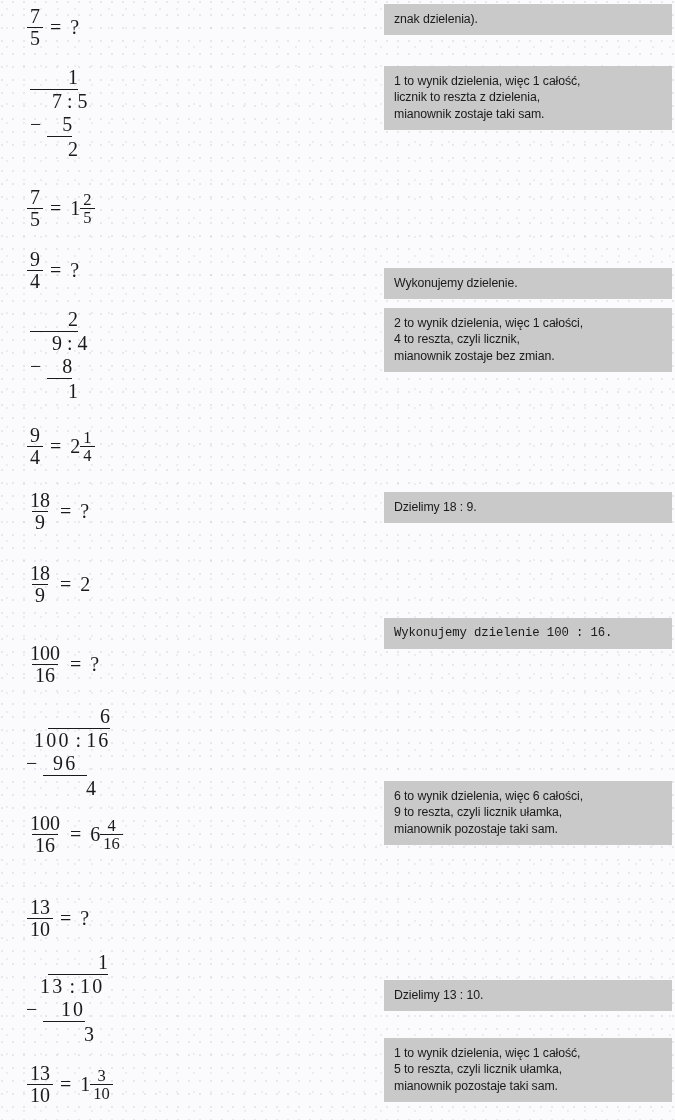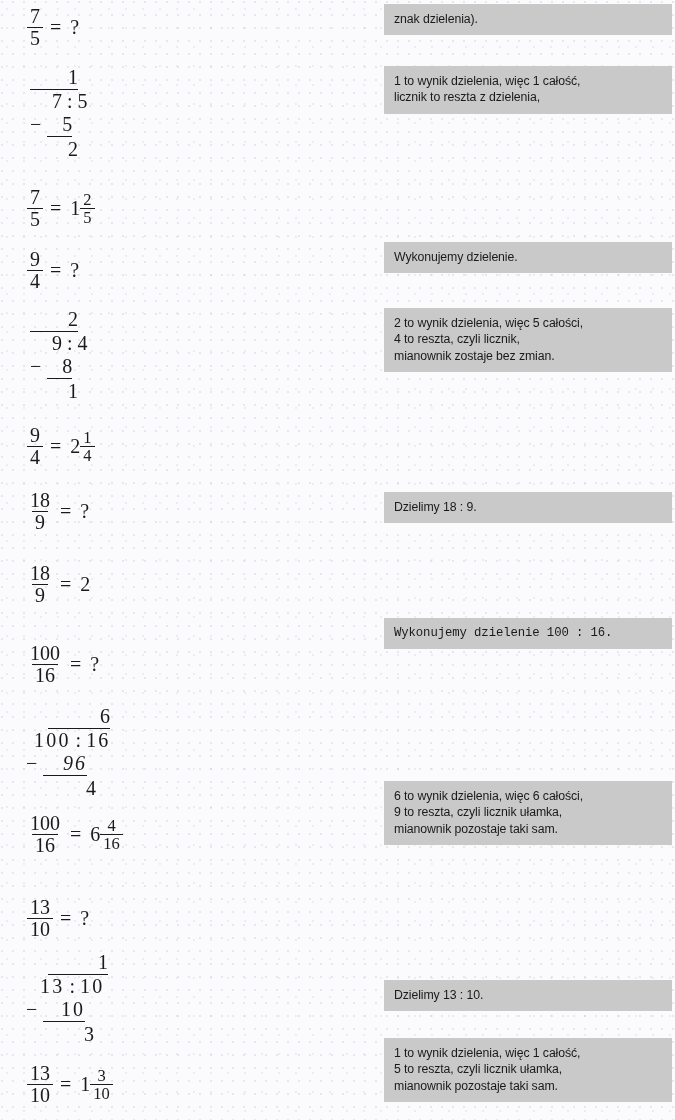--- a/index.html
+++ b/index.html
@@ -102,28 +102,29 @@
 </head>
 <body>
 
 <div class="note" style="top:4px;">
   <span class="ln">znak dzielenia).</span>
 </div>
 
 <div class="note" style="top:66px;">
   <span class="ln">1 to wynik dzielenia, więc 1 całość,</span>
   <span class="ln">licznik to reszta z dzielenia,</span>
-</div>
-
-<div class="note" style="top:242px;">
+  <span class="ln">mianownik zostaje taki sam.</span>
+</div>
+
+<div class="note" style="top:268px;">
   <span class="ln">Wykonujemy dzielenie.</span>
 </div>
 
 <div class="note" style="top:308px;">
-  <span class="ln">2 to wynik dzielenia, więc 5 całości,</span>
+  <span class="ln">2 to wynik dzielenia, więc 1 całości,</span>
   <span class="ln">4 to reszta, czyli licznik,</span>
   <span class="ln">mianownik zostaje bez zmian.</span>
 </div>
 
 <div class="note" style="top:492px;">
   <span class="ln">Dzielimy 18 : 9.</span>
 </div>
 
 <div class="note" style="top:618px;font-family:Liberation Mono, monospace;">
   <span class="ln">Wykonujemy dzielenie 100 : 16.</span>
@@ -256,21 +257,21 @@
   <div class="div-quot" style="width:62px; margin-left:22px;">
     <span>6</span>
   </div>
   <div class="div-body" style="padding-left:8px;">
     <span class="div-dividend spaced">100</span>
     <span class="div-colon">:</span>
     <span class="spaced">16</span>
   </div>
   <div class="div-sub-row">
     <span class="div-minus">−</span>
-    <span class="div-sub-val spaced" style="width:44px; text-align:right;font-style:italic;">96</span>
+    <span class="div-sub-val spaced" style="width:44px; text-align:center;">96</span>
   </div>
   <div class="div-rem" style="width:70px;">
     <span>4</span>
   </div>
 </div>
 
 <div class="math eqrow" style="left:27px; top:813px;">
   <span class="frac">
     <span class="num">100</span>
     <span class="den">16</span>

